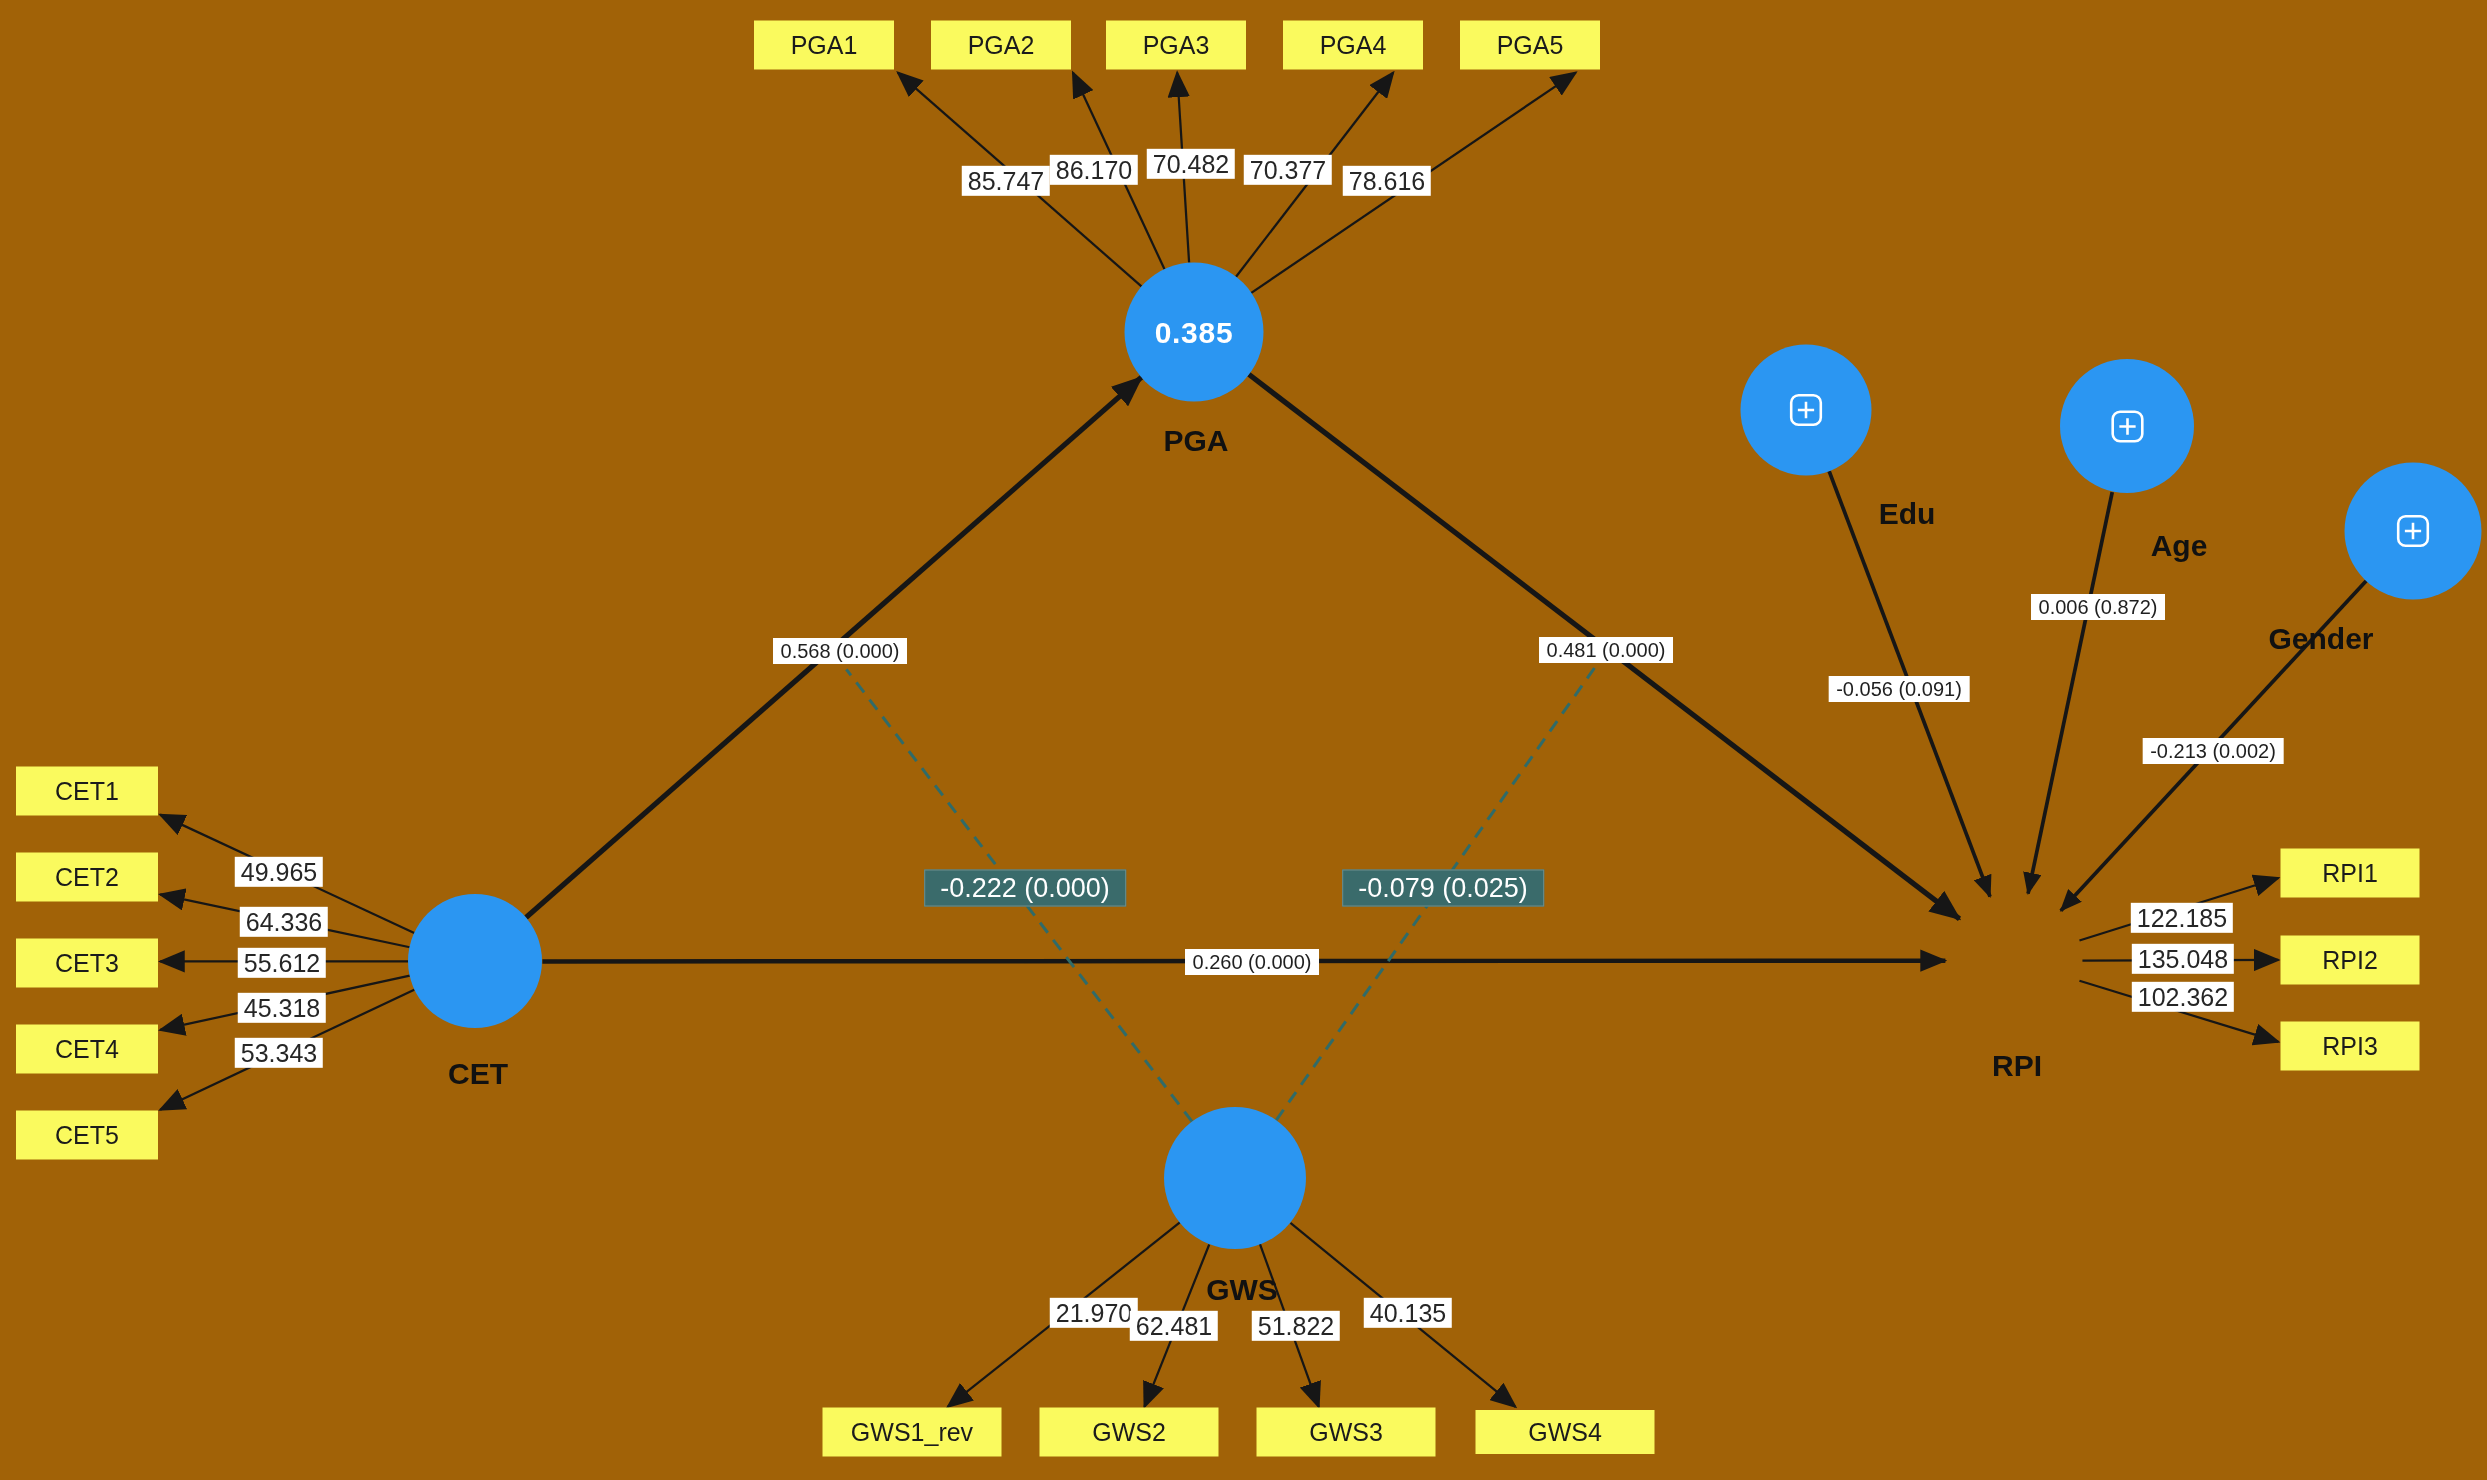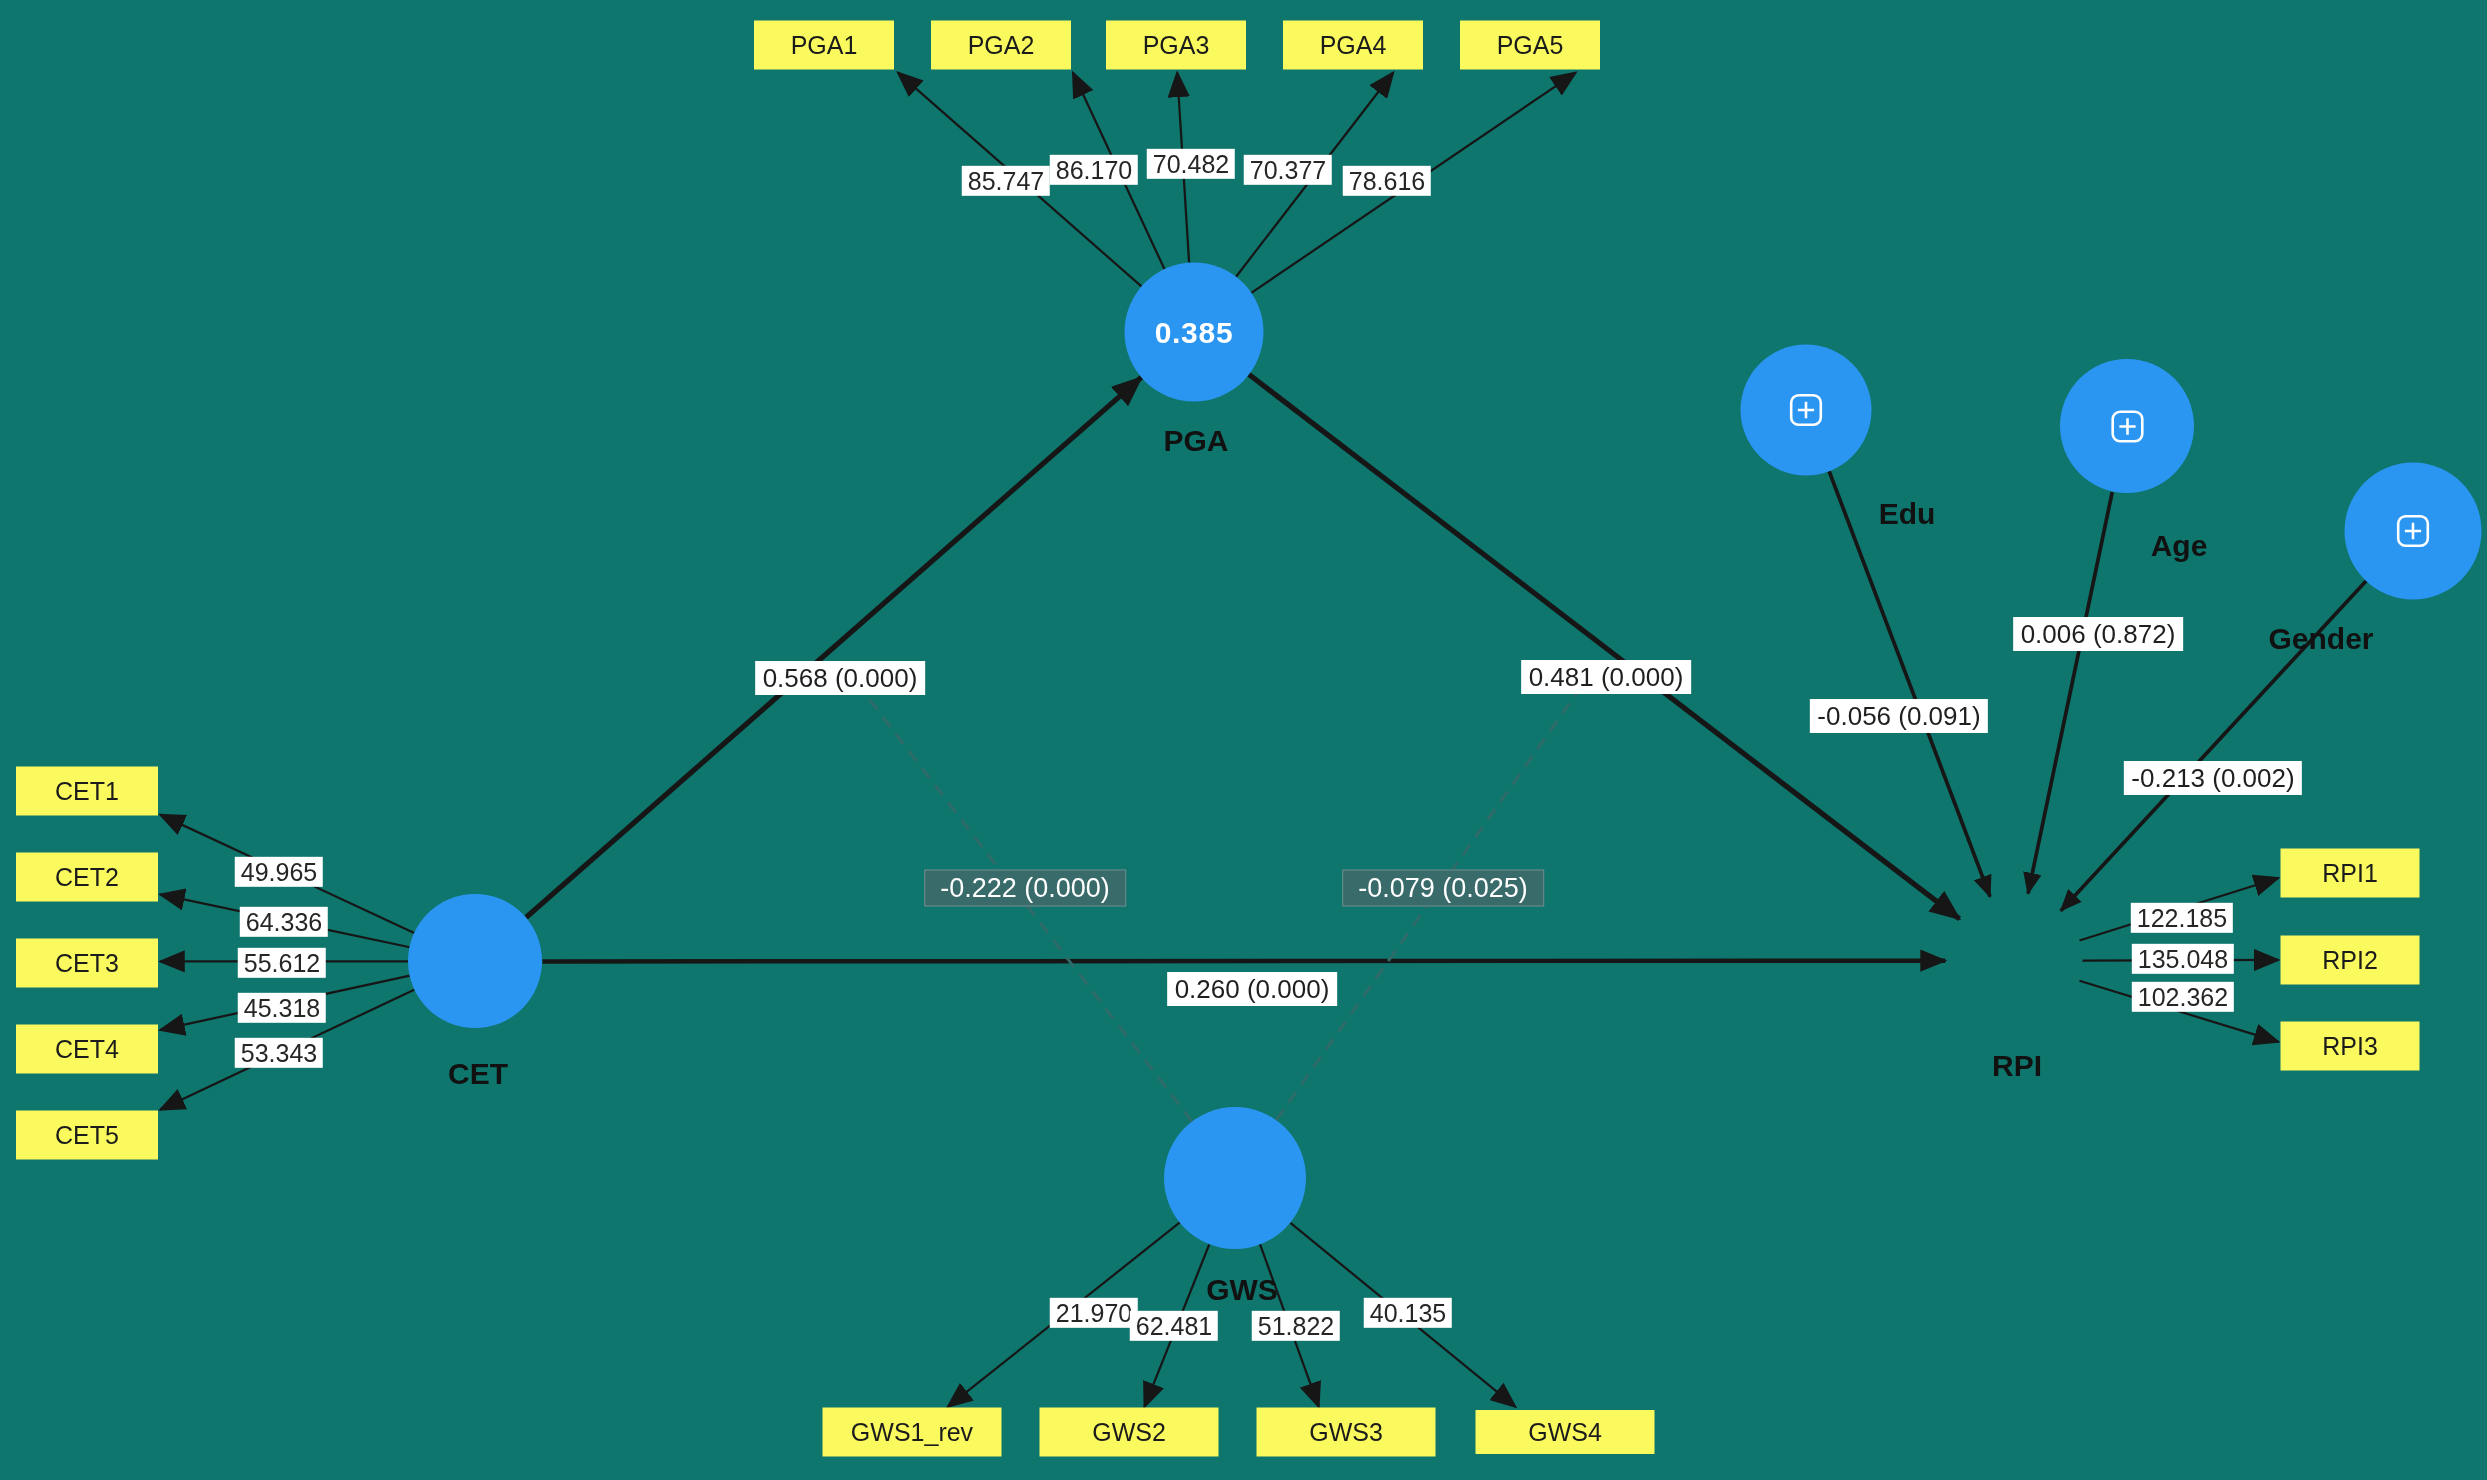--- a/index.html
+++ b/index.html
@@ -1,19 +1,19 @@
 <!DOCTYPE html>
 <html style="--latent-blue: #2B96F2; --indicator-yellow: #FAFA5E; --moderation-badge-bg: #3A6B6B; --moderation-line: #2F6B69; --path-black: #161616;font-size:12px"><head>
 <meta charset="utf-8">
 <style>
   html,body{margin:0;padding:0;background:#ffffff;}
   .stage{
     position:relative;
     width:2487px;height:1481px;
-    background:#0f766e;
+    background:#a16207;
     font-family:"Liberation Sans", sans-serif;
     overflow:hidden;
   }
   .abs{position:absolute;transform:translate(-50%,-50%);}
   svg.wires{position:absolute;left:0;top:0;width:2487px;height:1481px;}
   .edge{stroke:var(--path-black,#161616);fill:none;}
   .s7{stroke-width:7px;}
   .s6{stroke-width:6px;}
   .s5{stroke-width:5px;}
   .s3{stroke-width:3px;}
@@ -35,21 +35,21 @@
     background:var(--indicator-yellow,#FAFA5E);
     display:flex;align-items:center;justify-content:center;
     font-size:25px;color:#1b1b1b;white-space:nowrap;
   }
   .loading{
     background:#ffffff;padding:0.7px 6px;
     font-size:25px;color:#262626;white-space:nowrap;
   }
   .plabel{
     background:#ffffff;padding:1.5px 7.5px;
-    font-size:26px;color:#1f1f1f;white-space:nowrap;margin-top:27px;
+    font-size:20px;color:#1f1f1f;white-space:nowrap;
   }
   .badge{
     background:var(--moderation-badge-bg,#3A6B6B);
     border:0.7px solid #6c8f8f;
     color:#ffffff;font-size:27px;padding:2px 15px;white-space:nowrap;
   }
   .plus-icon{display:block;}
 </style>
 </head>
 <body>

